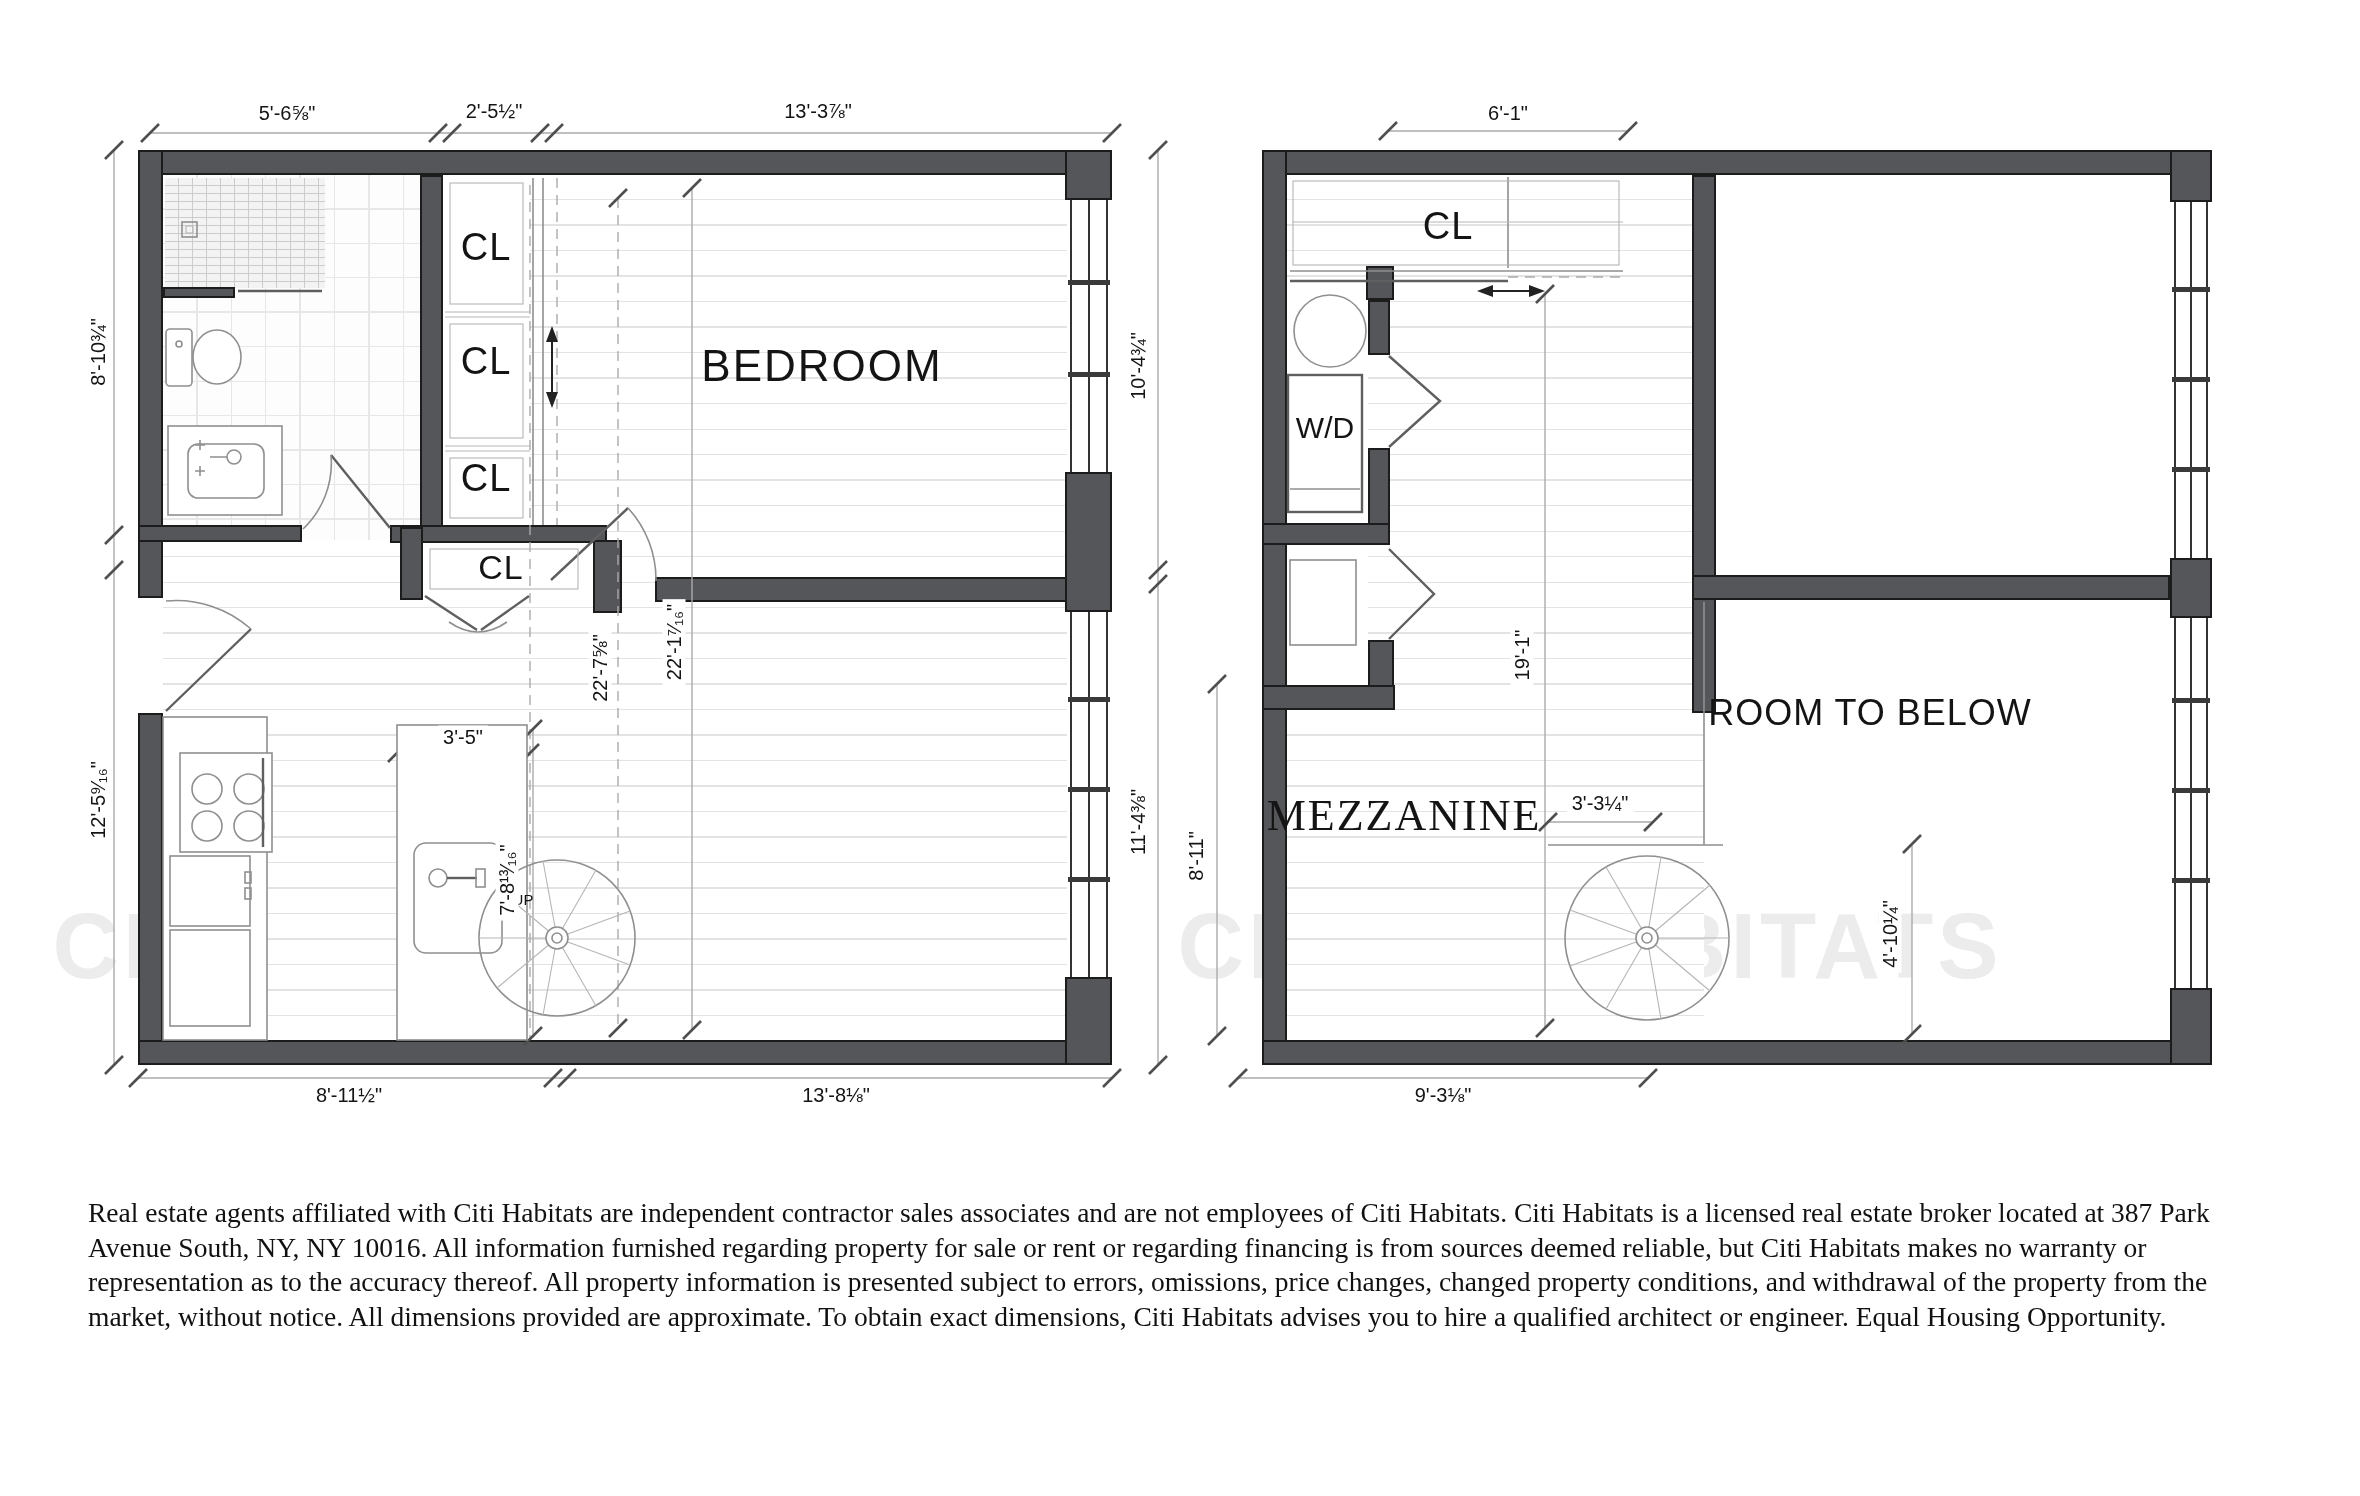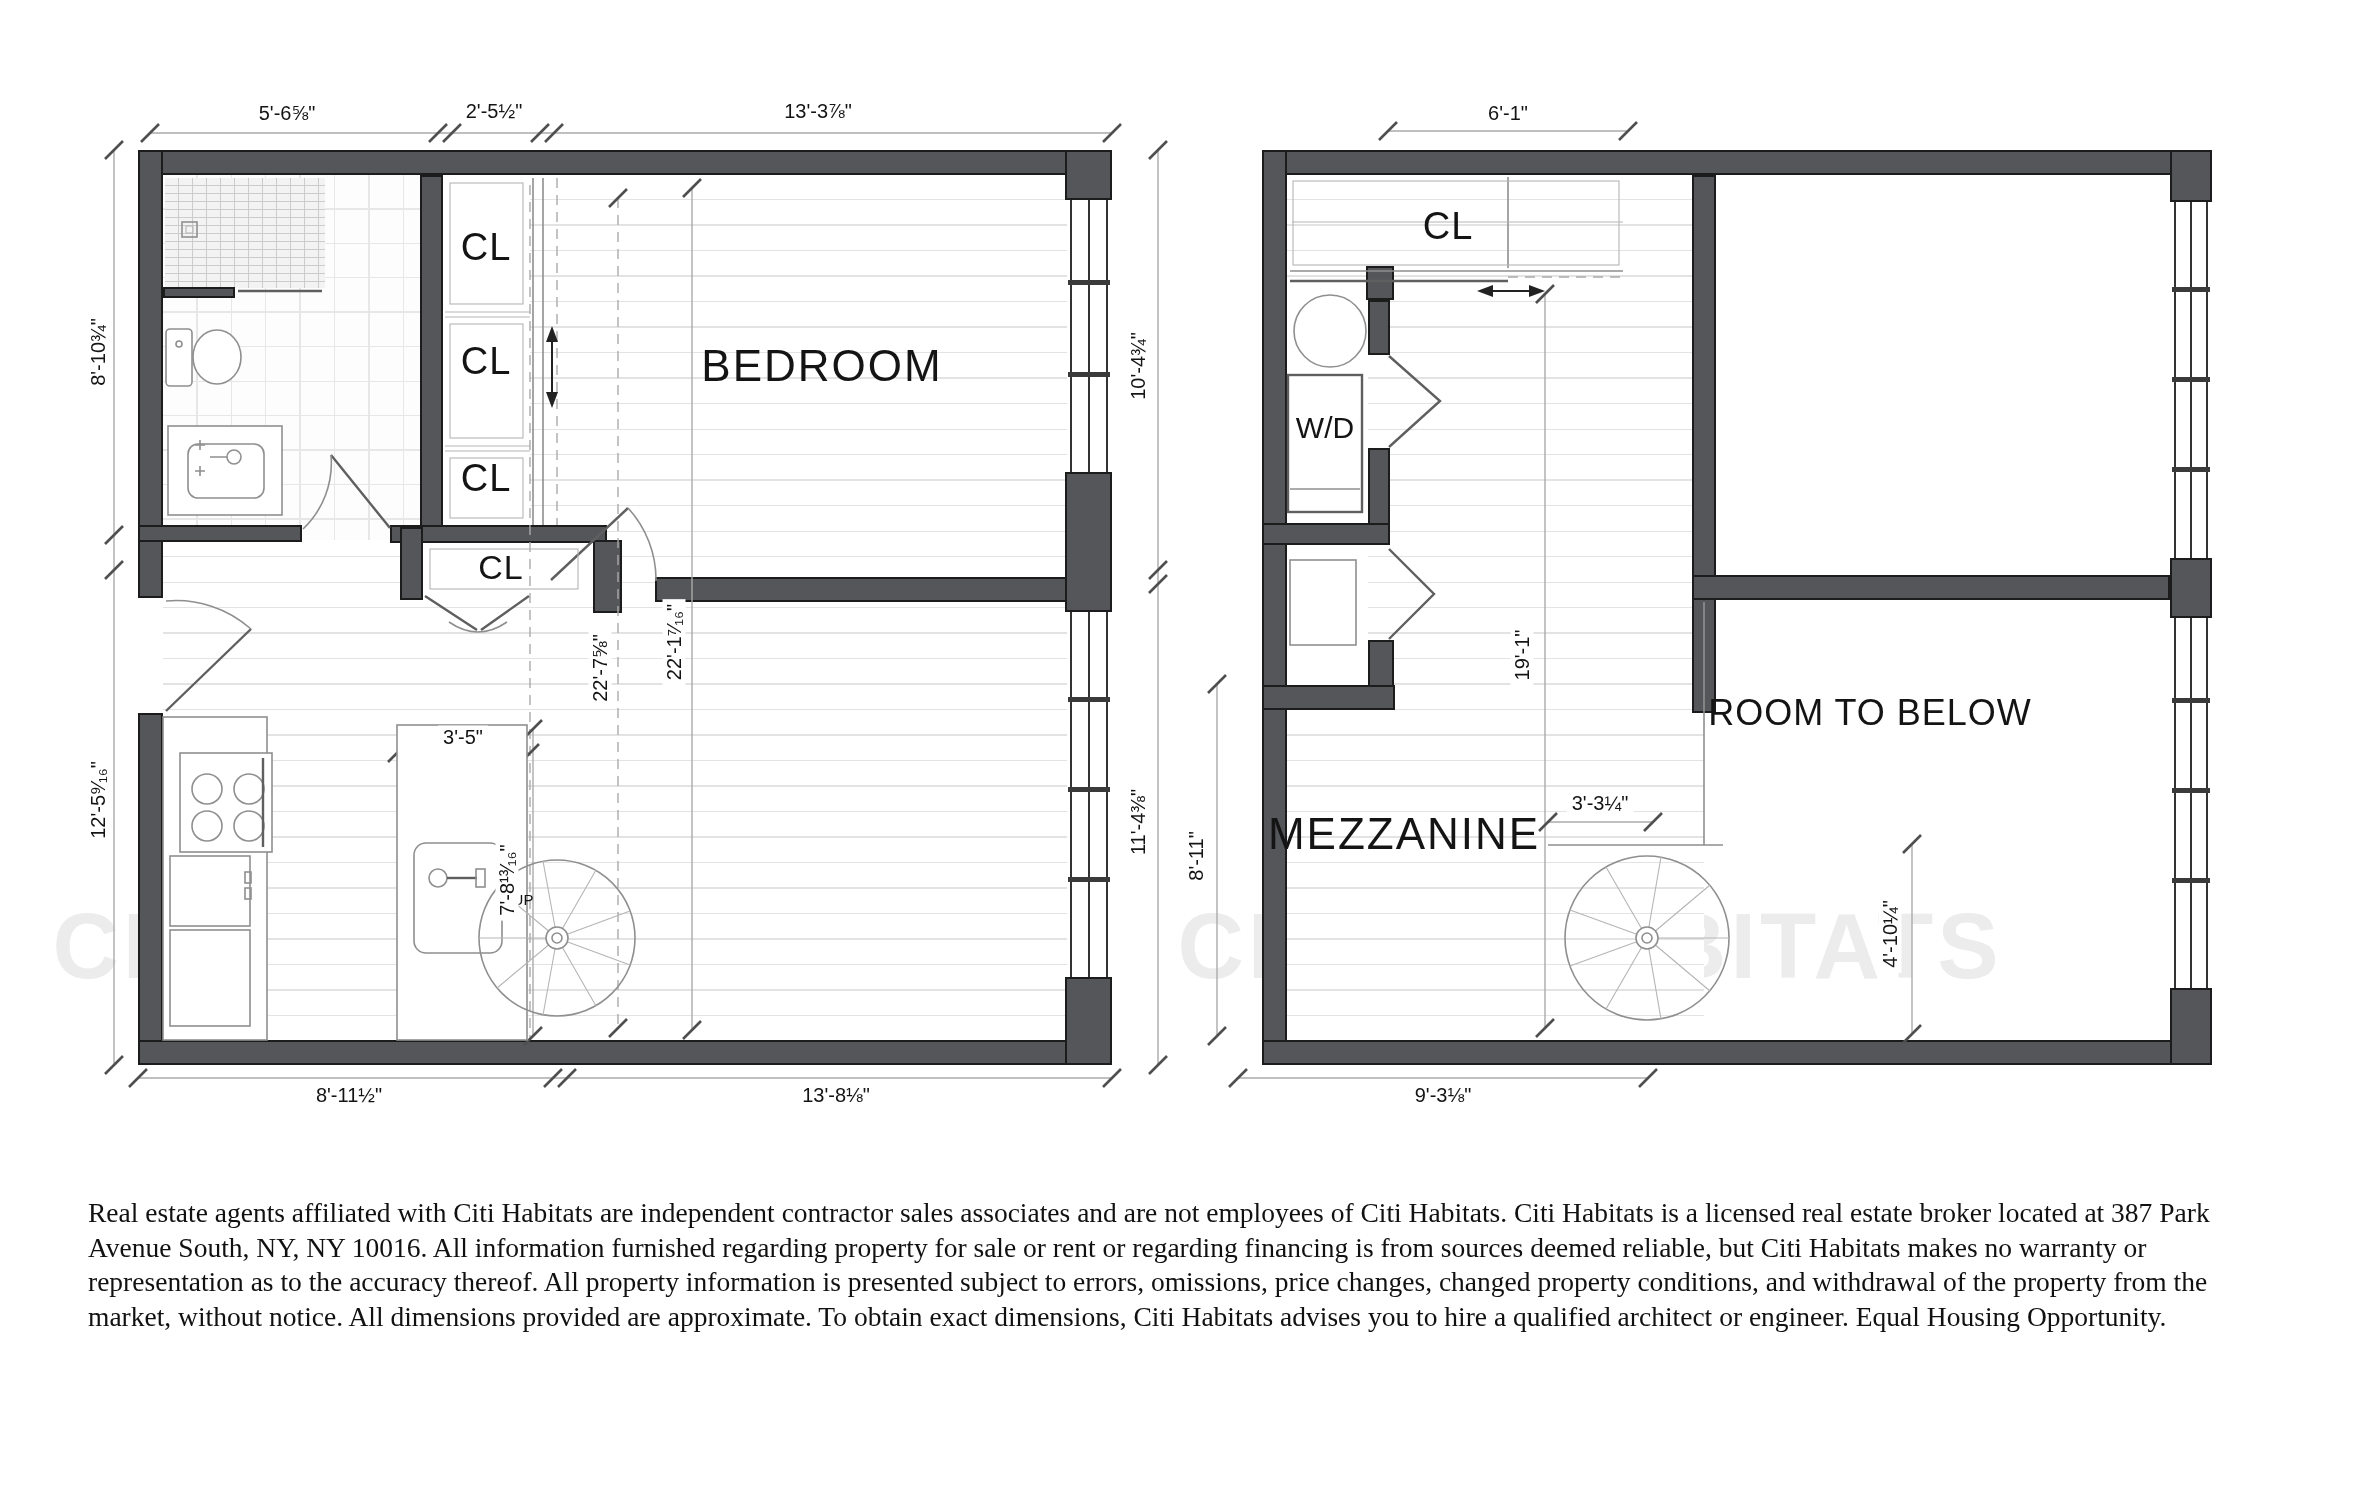--- a/index.html
+++ b/index.html
@@ -259,21 +259,21 @@
   <span class="lbl v dimlbl" style="left:98px;top:800px;">12'-5⁹⁄₁₆"</span>
   <span class="lbl v dimlbl" style="left:1138px;top:366px;">10'-4¾"</span>
   <span class="lbl v dimlbl" style="left:1138px;top:822px;">11'-4⅜"</span>
   <span class="lbl v dimlbl wbg" style="left:600px;top:668px;">22'-7⅝"</span>
   <span class="lbl v dimlbl wbg" style="left:674px;top:642px;">22'-1⁷⁄₁₆"</span>
   <span class="lbl dimlbl wbg" style="left:463px;top:737px;">3'-5"</span>
   <span class="lbl v dimlbl wbg" style="left:507px;top:880px;">7'-8¹³⁄₁₆"</span>
   <span class="lbl dimlbl" style="left:349px;top:1095px;">8'-11½"</span>
   <span class="lbl dimlbl" style="left:836px;top:1095px;">13'-8⅛"</span>
 
-  <span class="lbl room" style="left:1404px;top:834px;">MEZZANINE</span>
+  <span class="lbl room" style="left:1404px;top:815px;font-family:Liberation Serif, serif;">MEZZANINE</span>
   <span class="lbl" style="left:1870px;top:713px;font-size:36px;letter-spacing:1px;">ROOM TO BELOW</span>
   <span class="lbl cl" style="left:1448px;top:226px;">CL</span>
   <span class="lbl" style="left:1325px;top:428px;font-size:30px;">W/D</span>
 
   <span class="lbl dimlbl" style="left:1508px;top:113px;">6'-1"</span>
   <span class="lbl v dimlbl wbg" style="left:1522px;top:655px;">19'-1"</span>
   <span class="lbl v dimlbl" style="left:1196px;top:856px;">8'-11"</span>
   <span class="lbl dimlbl wbg" style="left:1600px;top:803px;">3'-3¼"</span>
   <span class="lbl v dimlbl wbg" style="left:1890px;top:934px;">4'-10¼"</span>
   <span class="lbl dimlbl" style="left:1443px;top:1095px;">9'-3⅛"</span>

